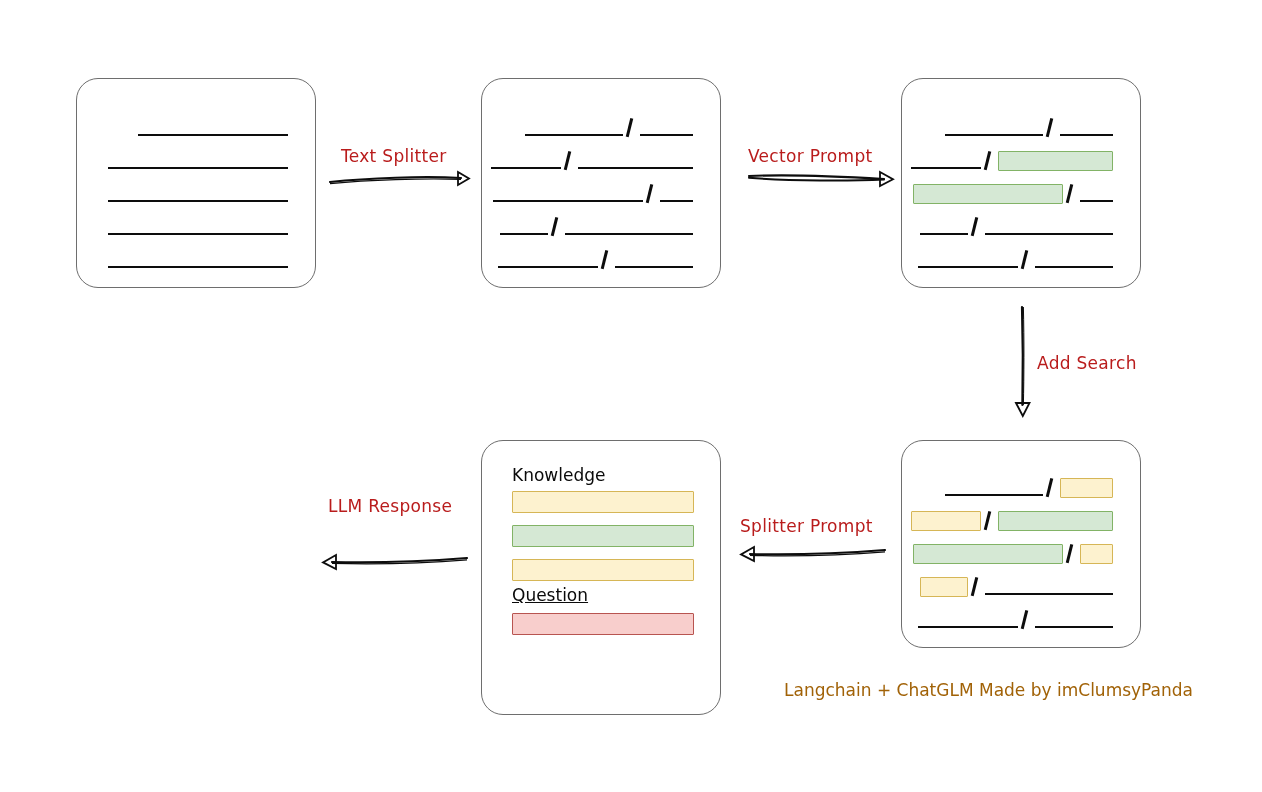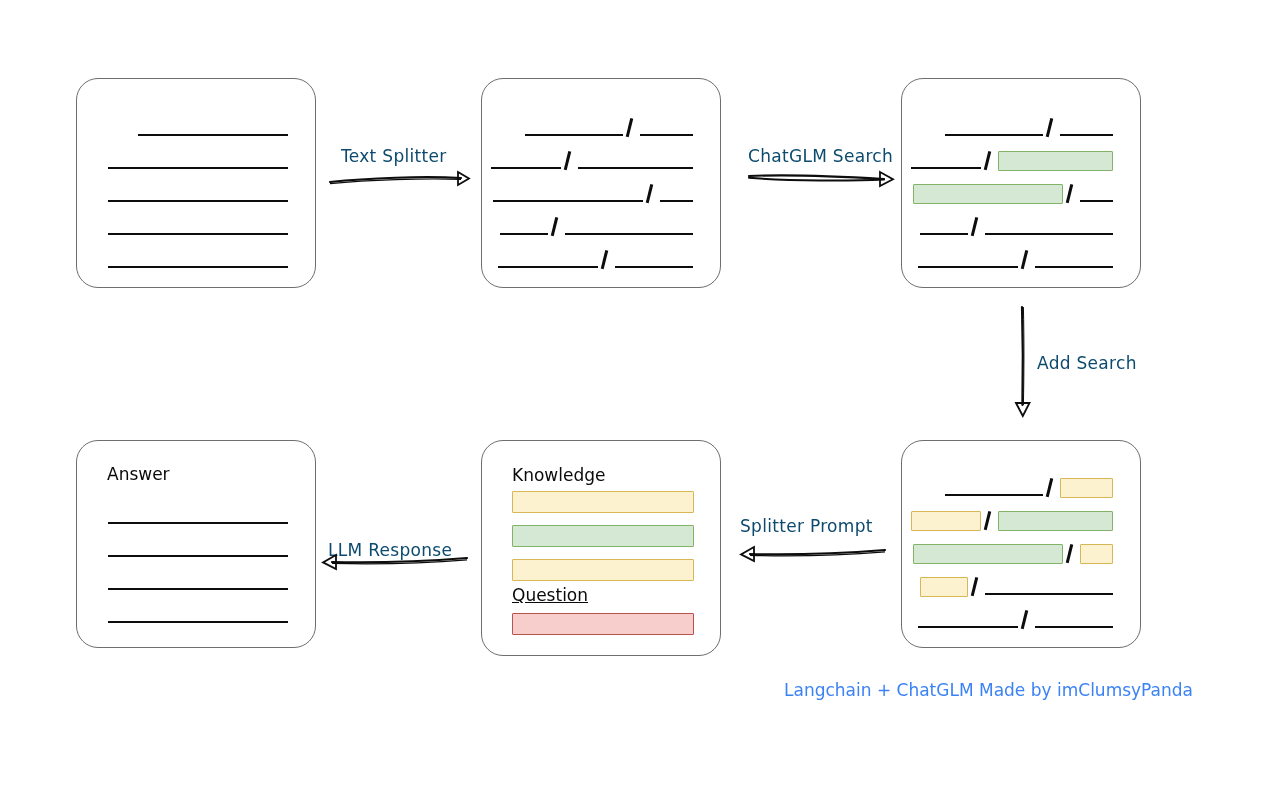--- a/index.html
+++ b/index.html
@@ -92,35 +92,35 @@
   .bar.yellow { background: #fdf2cf; border: 1.7px solid #d6b656; }
   .bar.green  { background: #d5e8d4; border: 1.7px solid #82b366; }
   .bar.red    { background: #f8cecc; border: 1.7px solid #b85450; }
 
   
   .hand {
     position: absolute;
     font-family: "DejaVu Sans", sans-serif;
     font-size: 17px;
     letter-spacing: 0.3px;
-    color: #0c4a6e;
+    color: #b91c1c;
     white-space: nowrap;
   }
   .card-label {
     position: absolute;
     font-family: "DejaVu Sans", sans-serif;
     font-size: 17px;
     color: #0a0a0a;
     white-space: nowrap;
   }
   .footer {
     position: absolute;
     font-family: "DejaVu Sans", sans-serif;
     font-size: 17px;
-    color: #3b82f6;
+    color: #a16207;
     white-space: nowrap;
   }
   .arrow-svg {
     position: absolute;
     overflow: visible;
   }
 </style>
 </head>
 <body>
 
@@ -181,21 +181,21 @@
         </div>
         <div class="row" style="right: 27px; top: 168px; justify-content: flex-end;">
           <span class="seg" style="width: 100px;"></span>
           <span class="slash"></span>
           <span class="spacer" style="width: 4px;"></span>
           <span class="seg" style="width: 78px;"></span>
         </div>
       </div>
   </div>
 
-  <div class="hand" style="left:748px; top:146px;">ChatGLM Search</div>
+  <div class="hand" style="left:748px; top:146px;">Vector Prompt</div>
   <svg class="arrow-svg" style="left:746px; top:165px;" width="148" height="26" viewBox="0 0 148 26">
     <path d="M3,11 C45,9 105,12 138,14" stroke="#0d0d0d" stroke-width="2.2" fill="none" stroke-linecap="round"></path>
     <path d="M3,12.8 C45,16 105,16 138,14.4" stroke="#0d0d0d" stroke-width="2.0" fill="none" stroke-linecap="round"></path>
     <path d="M134,7 L147,14.2 L134,21 Z" stroke="#0d0d0d" stroke-width="1.8" fill="none" stroke-linejoin="miter"></path>
   </svg>
 
   <div class="card" id="card-vector" style="left:901px; top:78px; width:240px; height:210px;">
     <div class="rows" id="rows-vector">
         <div class="row" style="right: 27px; top: 36px; justify-content: flex-end;">
           <span class="seg" style="width: 98px;"></span>
@@ -230,46 +230,29 @@
       </div>
   </div>
 
   <svg class="arrow-svg" style="left:1010px; top:305px;" width="28" height="112" viewBox="0 0 28 112">
     <path d="M12,2 C13,36 13,70 12.4,100" stroke="#0d0d0d" stroke-width="2.2" fill="none" stroke-linecap="round"></path>
     <path d="M13.4,2 C14.2,36 14,70 13.4,100" stroke="#0d0d0d" stroke-width="1.0" fill="none"></path>
     <path d="M6,98 L12.8,111 L19.5,98 Z" stroke="#0d0d0d" stroke-width="1.8" fill="none" stroke-linejoin="miter"></path>
   </svg>
   <div class="hand" style="left:1037px; top:353px;">Add Search</div>
 
-  <div class="card" id="card-answer" style="left:76px; top:440px; width:240px; height:208px;">
-    <div class="card-label" style="left:30px; top:23px;">Answer</div>
-    <div class="rows" id="rows-answer">
-        <div class="row" style="right: 27px; top: 62px; justify-content: flex-end;">
-          <span class="seg" style="width: 180px;"></span>
-        </div>
-        <div class="row" style="right: 27px; top: 95px; justify-content: flex-end;">
-          <span class="seg" style="width: 180px;"></span>
-        </div>
-        <div class="row" style="right: 27px; top: 128px; justify-content: flex-end;">
-          <span class="seg" style="width: 180px;"></span>
-        </div>
-        <div class="row" style="right: 27px; top: 161px; justify-content: flex-end;">
-          <span class="seg" style="width: 180px;"></span>
-        </div>
-      </div>
-  </div>
-
-  <div class="hand" style="left:328px; top:540px;">LLM Response</div>
+
+  <div class="hand" style="left:328px; top:496px;">LLM Response</div>
   <svg class="arrow-svg" style="left:318px; top:548px;" width="152" height="24" viewBox="0 0 152 24">
     <path d="M149,10 C110,13 55,15 14,14" stroke="#0d0d0d" stroke-width="2.2" fill="none" stroke-linecap="round"></path>
     <path d="M149,11.8 C110,15 55,16.5 14,15.4" stroke="#0d0d0d" stroke-width="1.2" fill="none"></path>
     <path d="M18,7 L5,14.4 L18,21 Z" stroke="#0d0d0d" stroke-width="1.8" fill="none" stroke-linejoin="miter"></path>
   </svg>
 
-  <div class="card" id="card-prompt" style="left:481px; top:440px; width:240px; height:216px;">
+  <div class="card" id="card-prompt" style="left:481px; top:440px; width:240px; height:275px;">
     <div class="card-label" style="left:30px; top:24px;">Knowledge</div>
     <div id="knowledge-bars">
         <div class="bar yellow" style="left: 30px; top: 50px; width: 182px;"></div>
         <div class="bar green" style="left: 30px; top: 84px; width: 182px;"></div>
         <div class="bar yellow" style="left: 30px; top: 118px; width: 182px;"></div>
       </div>
     <div class="card-label" style="left:30px; top:144px;text-decoration:underline;">Question</div>
     <div id="question-bar">
         <div class="bar red" style="left: 30px; top: 172px; width: 182px;"></div>
       </div>

